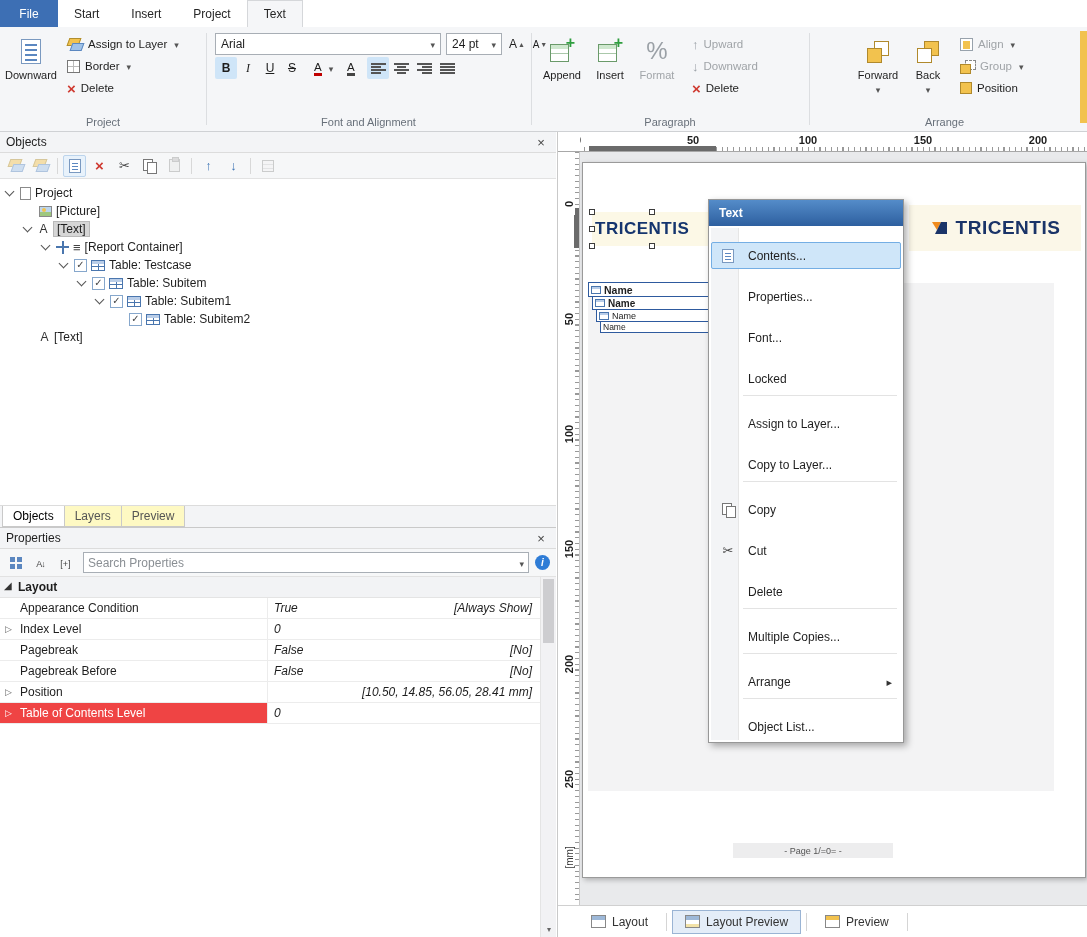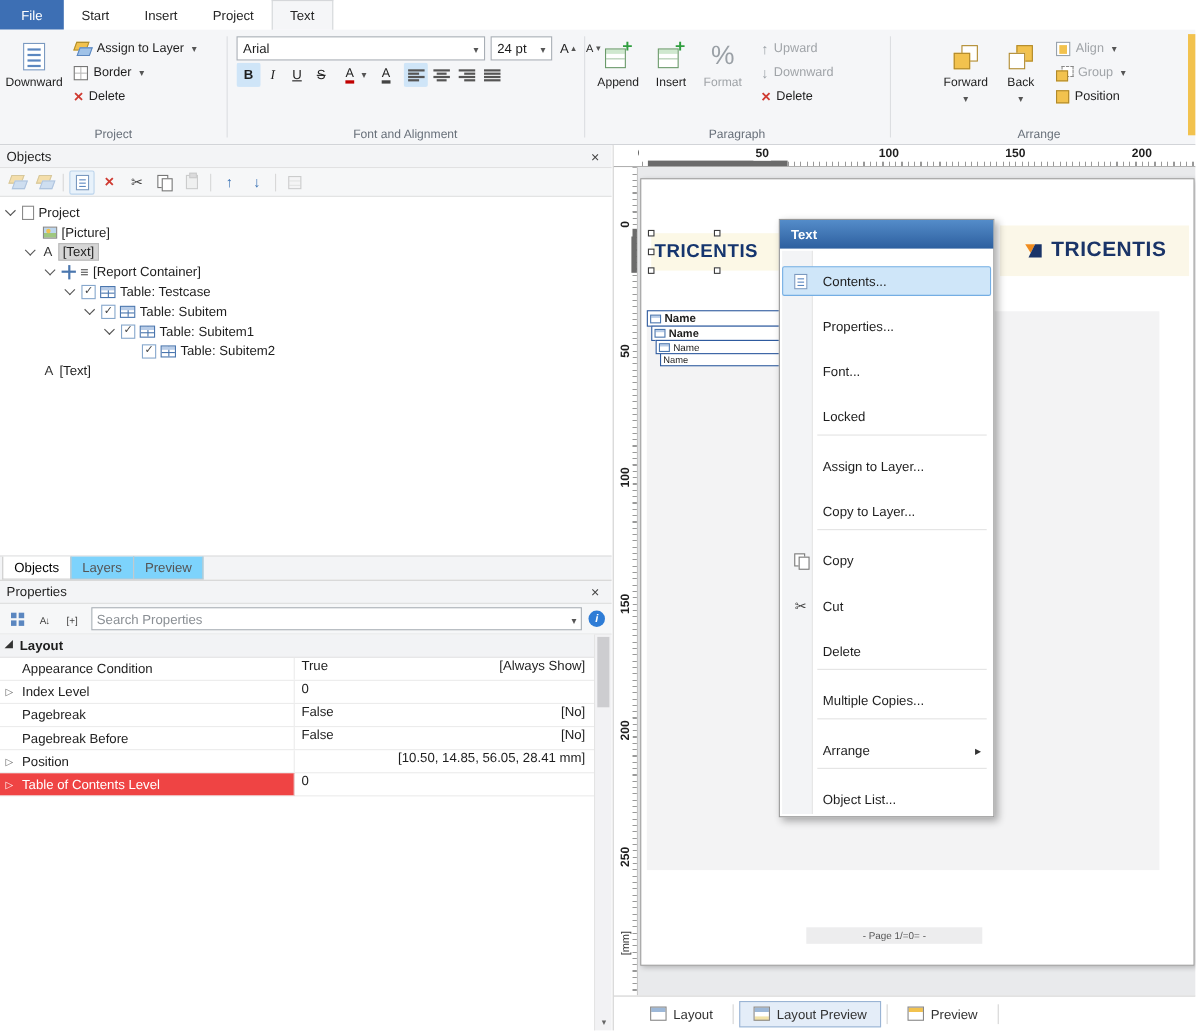--- a/index.html
+++ b/index.html
@@ -108,21 +108,21 @@
   .i-move { width:13px; height:13px; background:linear-gradient(#4a76ae,#4a76ae) center/2px 13px no-repeat, linear-gradient(#4a76ae,#4a76ae) center/13px 2px no-repeat; flex:0 0 auto; }
   .gl-lines::before { content:"≡"; color:#444; font-size:13px; }
   .i-cbox { width:13px; height:13px; border:1px solid #86a7cc; background:#fff; display:flex; align-items:center; justify-content:center; flex:0 0 auto; }
   .i-cbox::before { content:"✓"; font-size:10px; color:#444; line-height:1; }
   .i-table { width:14px; height:11px; border:1px solid #4a76ae; flex:0 0 auto;
     background: linear-gradient(#b9cde8,#b9cde8) 0 0/100% 3px no-repeat,
                 linear-gradient(#4a76ae,#4a76ae) 0 5px/100% 1px no-repeat,
                 linear-gradient(#4a76ae,#4a76ae) 6px 0/1px 100% no-repeat, #fff; }
 
   .obtabs { position:absolute; left:0; right:0; bottom:0; height:22px; background:#f3f4f6; border-top:1px solid #dcdcdc; display:flex; align-items:stretch; padding-left:2px; }
-  .obtab { display:flex; align-items:center; padding:0 10px; border:1px solid #c9c9c9; border-top:none; background:#7dd3fc; color:#555; margin-right:-1px; }
+  .obtab { display:flex; align-items:center; padding:0 10px; border:1px solid #c9c9c9; border-top:none; background:#fef9c3; color:#555; margin-right:-1px; }
   .obtab.active { background:#fff; color:#000; }
 
   
   .props { position:absolute; left:0; top:395px; width:556px; height:410px; background:#fff; border-top:1px solid #c9c9c9; }
   .ptb { height:28px; background:#f6f7f8; border-bottom:1px solid #e2e2e2; display:flex; align-items:center; padding:0 6px 0 4px; gap:2px; }
   .pbtn { width:23px; height:21px; display:flex; align-items:center; justify-content:center; border:1px solid transparent; }
   .i-cat { width:12px; height:12px; background-repeat:no-repeat;
     background-image:linear-gradient(#5b87c0,#5b87c0),linear-gradient(#5b87c0,#5b87c0),linear-gradient(#5b87c0,#5b87c0),linear-gradient(#5b87c0,#5b87c0);
     background-size:5px 5px,5px 5px,5px 5px,5px 5px; background-position:0 0,7px 0,0 7px,7px 7px; }
   .gl-sort::before { content:"A↓"; font-size:9px; letter-spacing:-1px; color:#444; }
@@ -133,21 +133,21 @@
   .i-info { width:15px; height:15px; border-radius:50%; background:#2e7cd6; color:#fff; font-size:10px; font-weight:700; font-style:italic; display:flex; align-items:center; justify-content:center; }
   .i-info::before { content:"i"; }
   .grid { position:absolute; top:49px; left:0; right:16px; bottom:0; background:#fff; }
   .pcat { height:21px; display:flex; align-items:center; background:#f2f3f5; border-bottom:1px solid #e4e4e4; font-weight:700; padding-left:18px; position:relative; }
   .gl-cat { position:absolute; left:4px; top:3px; font-size:10px; color:#333; }
   .gl-cat::before { content:"◢"; }
   .prow { position:relative; height:21px; border-bottom:1px solid #ececec; display:flex; align-items:stretch; }
   .pname { width:268px; padding-left:20px; display:flex; align-items:center; border-right:1px solid #ececec; position:relative; }
   .gl-exp { position:absolute; left:5px; top:5px; font-size:9px; color:#666; }
   .gl-exp::before { content:"▷"; }
-  .pval { flex:1; display:flex; align-items:flex-start; padding:0 8px 0 6px; }
+  .pval { flex:1; display:flex; align-items:center; padding:0 8px 0 6px;font-style:italic; }
   .pval .extra { margin-left:auto; }
   .prow.sel .pname { background:#ef4444; color:#fff; }
   .prow.sel .gl-exp { color:#fff; }
   .vsb { position:absolute; top:49px; right:0; width:16px; bottom:0; background:#f2f2f4; border-left:1px solid #e4e4e4; }
   .vsb .thumb { position:absolute; top:2px; left:2px; right:2px; height:64px; background:#cdcdd0; }
   .vsb .sbtn { position:absolute; bottom:0; left:0; width:16px; height:16px; display:flex; align-items:center; justify-content:center; }
   .vsb .sbtn::before { content:"▾"; font-size:8px; color:#666; }
 
   
   .canvas { position:absolute; left:557px; top:132px; width:530px; height:805px; background:#fff; border-left:1px solid #c9c9c9; }

